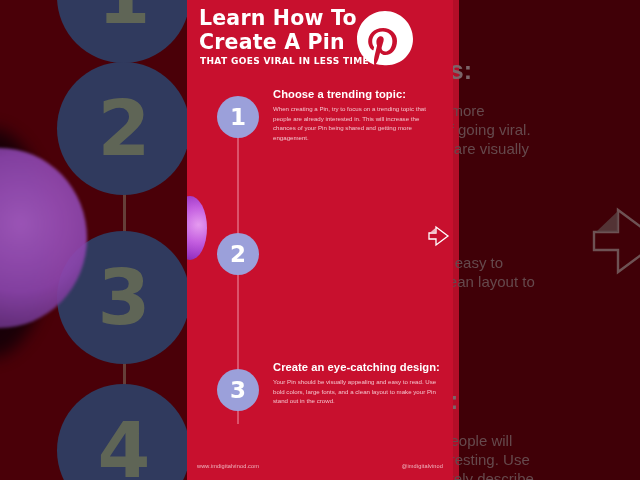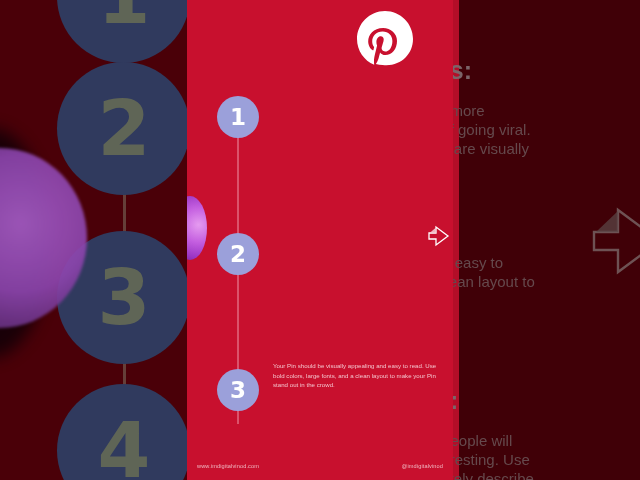--- a/index.html
+++ b/index.html
@@ -256,41 +256,48 @@
         <path d="M8 30 L30 30 L30 9 Z" fill="#5a4446" opacity=".75"></path>
       </svg>
     </span>
   </div>
 
   <div id="pin">
 
     <div class="pin-purple-bleed"></div>
 
     <div class="pin-header">
+      <div class="pin-title">Learn How to create a Pin</div>
+      <div class="pin-subtitle">That goes viral in Less Time</div>
       <span class="pin-logo">
         <svg width="62" height="62" viewBox="0 0 62 62">
           <path fill="#ffffff" d="M31 3C15.6 3 3 15.6 3 31c0 11.6 7.1 21.6 17.2 25.8-.2-2-.4-5.1.1-7.3.4-2 2.8-12 2.8-12s-.7-1.4-.7-3.5c0-3.3 1.9-5.8 4.3-5.8 2 0 3 1.5 3 3.3 0 2-1.3 5-2 7.8-.5 2.3 1.2 4.2 3.4 4.2 4.1 0 7.3-4.4 7.3-10.6 0-5.6-4-9.5-9.7-9.5-6.6 0-10.5 4.9-10.5 10 0 2 .7 4.1 1.7 5.3.2.2.2.4.2.6-.2.7-.6 2.3-.6 2.6-.1.4-.4.5-.8.3-2.8-1.3-4.5-5.4-4.5-8.7 0-7.1 5.2-13.6 14.9-13.6 7.8 0 13.9 5.6 13.9 13 0 7.8-4.9 14.1-11.7 14.1-2.3 0-4.4-1.2-5.2-2.6 0 0-1.1 4.5-1.4 5.6-.5 2-1.9 4.5-2.8 6 2.1.7 4.4 1 6.8 1C46.4 59 59 46.4 59 31S46.4 3 31 3z"></path>
         </svg>
       </span>
     </div>
 
     <div class="steps">
       <div class="step-line"></div>
 
       <div class="step">
         <div class="step-bullet" style="top:8px">1</div>
+        <div class="step-text" style="top:0">
+          <p class="step-head">Choose a trending topic:</p>
+          <p class="step-body">When creating a Pin, try to focus on a trending topic that people are already interested in. This will increase the chances of your Pin being shared and getting more engagement.</p>
+        </div>
       </div>
 
       <div class="step">
         <div class="step-bullet" style="top:77px">2</div>
       </div>
 
       <div class="step">
         <div class="step-bullet" style="top:145px">3</div>
         <div class="step-text" style="top:137px">
+          <p class="step-head">Create an eye-catching design:</p>
           <p class="step-body">Your Pin should be visually appealing and easy to read. Use bold colors, large fonts, and a clean layout to make your Pin stand out in the crowd.</p>
         </div>
       </div>
 
       <div class="step">
         
         
       </div>
 
       <div class="step">

